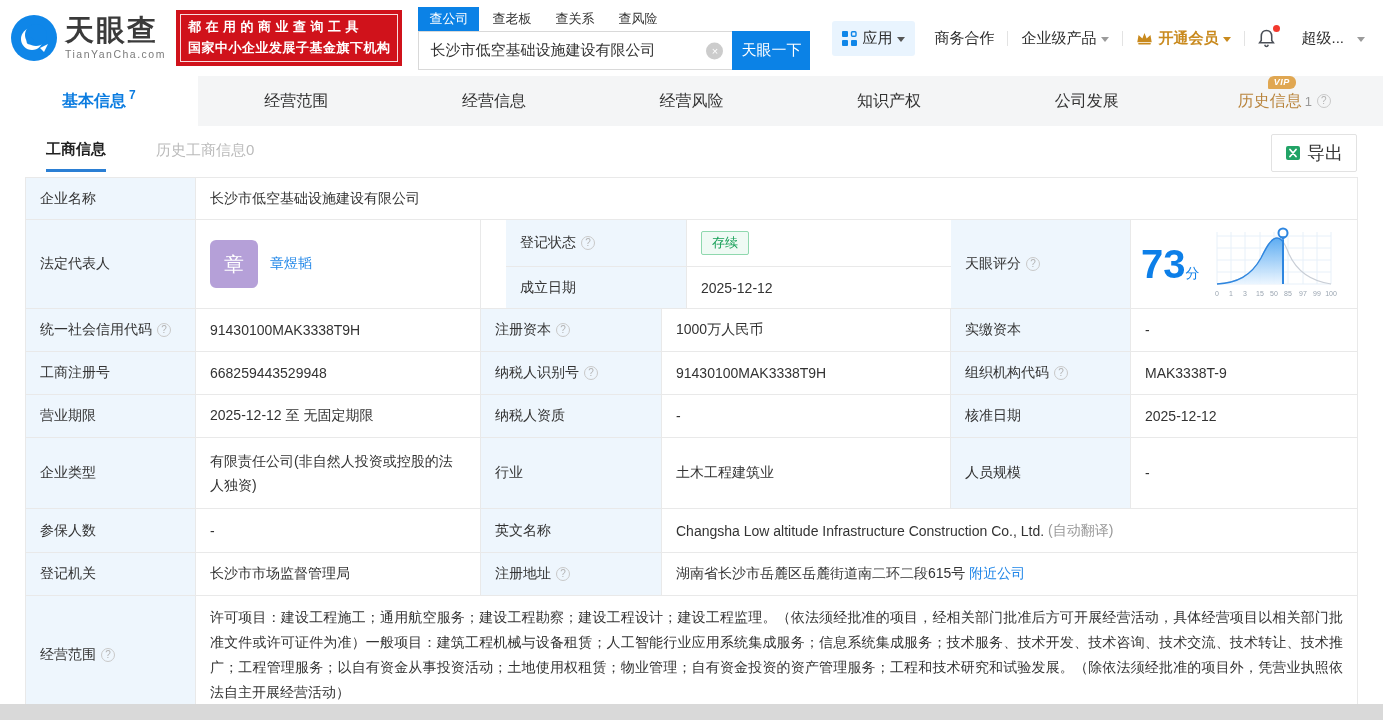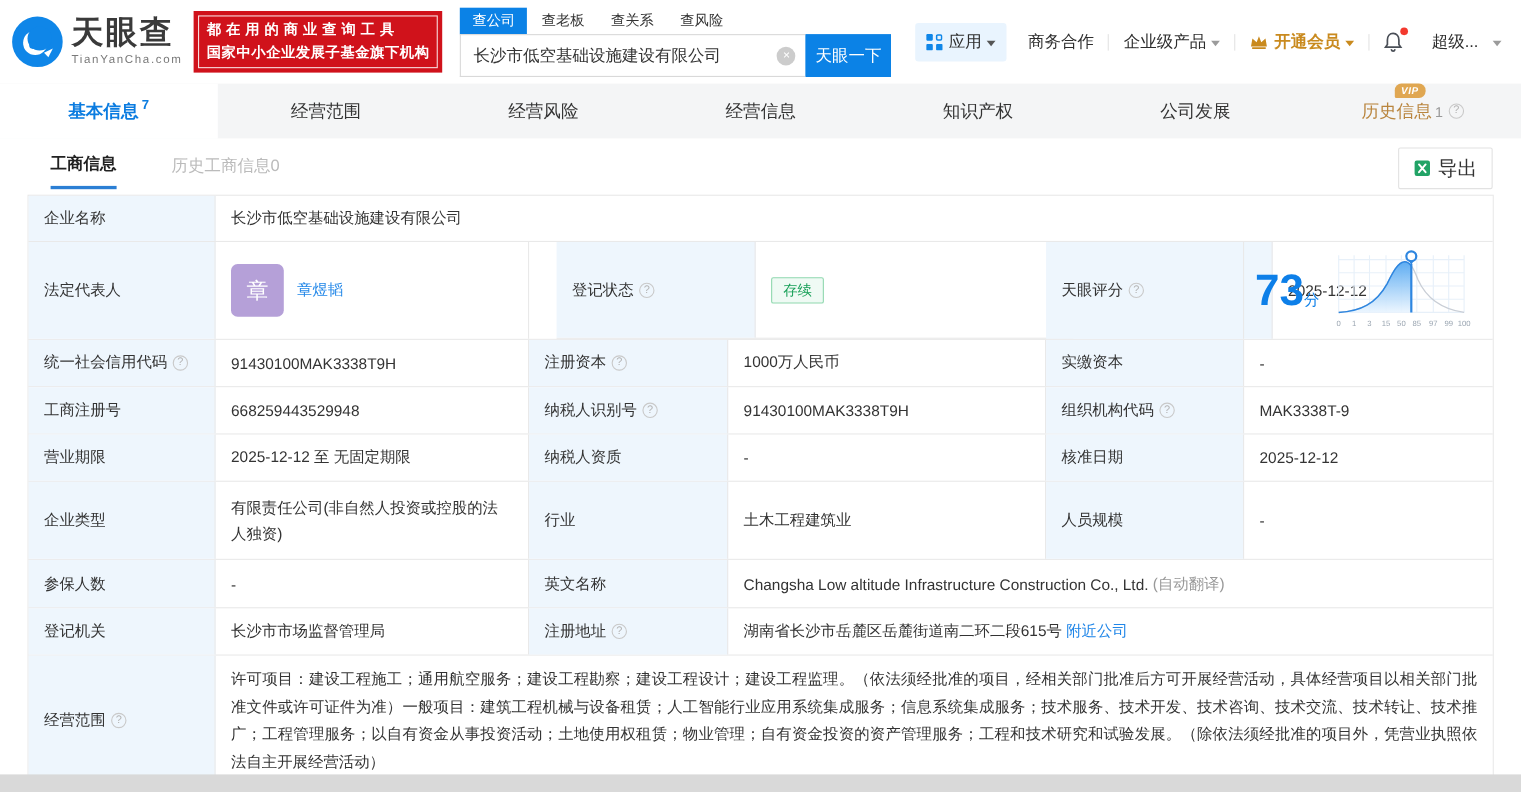--- a/index.html
+++ b/index.html
@@ -70,21 +70,21 @@
   .trow:last-child { border-bottom:none; }
   .c { padding:11px 14px; border-right:1px solid #e9e9e9; display:flex; align-items:center; flex-shrink:0; }
   .c.last { border-right:none; }
   .lbl { background:#eef6fd; color:#333; }
   .w-l1 { width:170px; } .w-v1 { width:285px; } .w-l2 { width:181px; }
   .w-v2 { width:289px; } .w-l3 { width:180px; } .w-rest { flex:1; width:auto; }
   .r1 { min-height:42px; } .r-std { min-height:43px; } .r-type { min-height:65px; }
   .link { color:#2086e8; cursor:pointer; text-decoration:none; }
   .muted { color:#999; }
 
-  .mid2 { width:470px; display:flex; flex-direction:row; flex-shrink:0;padding-left:25px; }
+  .mid2 { width:470px; display:flex; flex-direction:column; flex-shrink:0;padding-left:25px; }
   .midrow { display:flex; flex:1; }
   .midrow.first { border-bottom:1px solid #e9e9e9; }
   .midrow .c { align-items:center; }
 
   .avatar { width:48px; height:48px; border-radius:6px; background:#b5a0d8; color:#fff; font-size:20px;
     display:flex; align-items:center; justify-content:center; margin-right:12px; flex:none; cursor:pointer; }
   .status-badge { background:#effaf4; border:1px solid #8fd8ae; color:#18a058; font-size:13px;
     padding:2px 10px; border-radius:2px; }
 
   .score-cell { display:flex; align-items:center; gap:8px; padding:6px 10px; }
@@ -184,24 +184,24 @@
 
   <div class="main-tabs">
     <div class="mtab active">
       <span>基本信息</span>
       <span class="cnt">7</span>
     </div>
     <div class="mtab">
       <span>经营范围</span>
     </div>
     <div class="mtab">
+      <span>经营信息</span>
+    </div>
+    <div class="mtab">
       <span>经营风险</span>
-    </div>
-    <div class="mtab">
-      <span>经营信息</span>
     </div>
     <div class="mtab">
       <span>知识产权</span>
     </div>
     <div class="mtab">
       <span>公司发展</span>
     </div>
     <div class="mtab history">
       <span class="mtab-inner">
         <span>历史信息</span>

